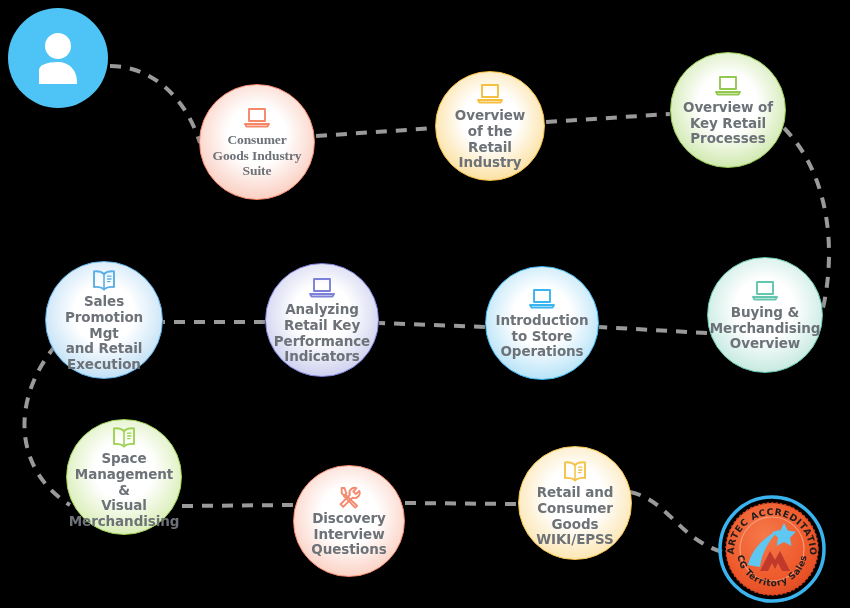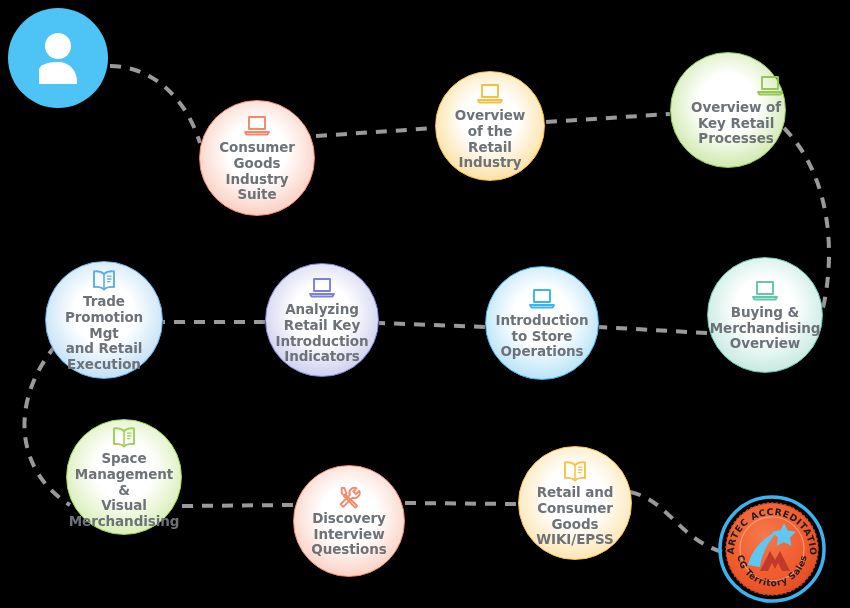--- a/index.html
+++ b/index.html
@@ -96,21 +96,21 @@
   </svg>
 
   <div id="avatar">
     <svg width="64" height="64" viewBox="0 0 64 64" xmlns="http://www.w3.org/2000/svg">
       <circle cx="32" cy="20" r="13" fill="#ffffff"></circle>
       <path d="M 32 36 C 43 36 51 44 51 56 L 51 58 L 13 58 L 13 44 C 13 39 21 36 32 36 Z" fill="#ffffff"></path>
     </svg>
   </div>
 
   <div id="node-host">
-      <div class="node" style="left: 199px; top: 100px; width: 116px; height: 116px; border: 1.5px solid rgb(245, 135, 107); background: radial-gradient(circle at 50% 44%, rgb(255, 255, 255) 0%, rgb(255, 255, 255) 34%, rgb(249, 195, 178) 86%, rgb(245, 135, 107) 100%); box-shadow: rgba(0, 0, 0, 0.35) 0px 1px 3px;">
+      <div class="node" style="left: 199px; top: 84px; width: 116px; height: 116px; border: 1.5px solid rgb(245, 135, 107); background: radial-gradient(circle at 50% 44%, rgb(255, 255, 255) 0%, rgb(255, 255, 255) 34%, rgb(249, 195, 178) 86%, rgb(245, 135, 107) 100%); box-shadow: rgba(0, 0, 0, 0.35) 0px 1px 3px; font-family: Liberation Serif, serif;">
         <svg width="30" height="26" viewBox="0 0 30 26" class="node-icon">
           <g fill="none" stroke="#f5876b" stroke-width="1.9" stroke-linejoin="round" stroke-linecap="round">
             <path d="M 7 4 L 23 4 L 23 16 L 7 16 Z"></path>
             <path d="M 3 19 L 27 19 L 25.5 21.5 L 4.5 21.5 Z"></path>
             <path d="M 12 19 L 18 19" stroke-width="1.4"></path>
           </g>
         </svg>
         <div class="node-label">Consumer
 Goods Industry
 Suite</div>
@@ -120,21 +120,21 @@
           <g fill="none" stroke="#f5bf3f" stroke-width="1.9" stroke-linejoin="round" stroke-linecap="round">
             <path d="M 7 4 L 23 4 L 23 16 L 7 16 Z"></path>
             <path d="M 3 19 L 27 19 L 25.5 21.5 L 4.5 21.5 Z"></path>
             <path d="M 12 19 L 18 19" stroke-width="1.4"></path>
           </g>
         </svg>
         <div class="node-label">Overview
 of the
 Retail Industry</div>
       </div>
-      <div class="node" style="left: 670px; top: 52px; width: 116px; height: 116px; border: 1.5px solid rgb(149, 200, 81); background: radial-gradient(circle at 50% 44%, rgb(255, 255, 255) 0%, rgb(255, 255, 255) 34%, rgb(196, 227, 154) 86%, rgb(149, 200, 81) 100%); box-shadow: rgba(0, 0, 0, 0.35) 0px 1px 3px; align-items: flex-end;">
+      <div class="node" style="left: 670px; top: 52px; width: 116px; height: 116px; border: 1.5px solid rgb(149, 200, 81); background: radial-gradient(circle at 50% 44%, rgb(255, 255, 255) 0%, rgb(255, 255, 255) 34%, rgb(196, 227, 154) 86%, rgb(149, 200, 81) 100%); box-shadow: rgba(0, 0, 0, 0.35) 0px 1px 3px;">
         <svg width="30" height="26" viewBox="0 0 30 26" class="node-icon">
           <g fill="none" stroke="#95c851" stroke-width="1.9" stroke-linejoin="round" stroke-linecap="round">
             <path d="M 7 4 L 23 4 L 23 16 L 7 16 Z"></path>
             <path d="M 3 19 L 27 19 L 25.5 21.5 L 4.5 21.5 Z"></path>
             <path d="M 12 19 L 18 19" stroke-width="1.4"></path>
           </g>
         </svg>
         <div class="node-label">Overview of
 Key Retail
 Processes</div>
@@ -166,35 +166,35 @@
       <div class="node" style="left: 265px; top: 263px; width: 114px; height: 114px; border: 1.5px solid rgb(124, 128, 216); background: radial-gradient(circle at 50% 44%, rgb(255, 255, 255) 0%, rgb(255, 255, 255) 34%, rgb(194, 196, 234) 86%, rgb(124, 128, 216) 100%); box-shadow: rgba(0, 0, 0, 0.35) 0px 1px 3px;">
         <svg width="30" height="26" viewBox="0 0 30 26" class="node-icon">
           <g fill="none" stroke="#7c80d8" stroke-width="1.9" stroke-linejoin="round" stroke-linecap="round">
             <path d="M 7 4 L 23 4 L 23 16 L 7 16 Z"></path>
             <path d="M 3 19 L 27 19 L 25.5 21.5 L 4.5 21.5 Z"></path>
             <path d="M 12 19 L 18 19" stroke-width="1.4"></path>
           </g>
         </svg>
         <div class="node-label">Analyzing
 Retail Key
-Introduction
+Performance
 Indicators</div>
       </div>
       <div class="node" style="left: 45px; top: 261px; width: 118px; height: 118px; border: 1.5px solid rgb(90, 174, 232); background: radial-gradient(circle at 50% 44%, rgb(255, 255, 255) 0%, rgb(255, 255, 255) 34%, rgb(179, 217, 244) 86%, rgb(90, 174, 232) 100%); box-shadow: rgba(0, 0, 0, 0.35) 0px 1px 3px;">
         <svg width="30" height="26" viewBox="0 0 30 26" class="node-icon">
           <g fill="none" stroke="#5aaee8" stroke-width="1.9" stroke-linejoin="round" stroke-linecap="round">
             <path d="M 15 7 C 12.5 4.6 9 4 5 4.4 L 5 20 C 9 19.6 12.5 20.2 15 22.4"></path>
             <path d="M 15 7 C 17.5 4.6 21 4 25 4.4 L 25 20 C 21 19.6 17.5 20.2 15 22.4"></path>
             <path d="M 15 7 L 15 22.4" stroke-width="1.6"></path>
             <path d="M 18.5 9.2 L 22 9.2" stroke-width="1.3"></path>
             <path d="M 18.5 12 L 22 12" stroke-width="1.3"></path>
             <path d="M 18.5 14.6 L 21 14.6" stroke-width="1.3"></path>
           </g>
         </svg>
-        <div class="node-label">Trade
+        <div class="node-label">Sales
 Promotion Mgt
 and Retail
 Execution</div>
       </div>
       <div class="node" style="left: 66px; top: 419px; width: 116px; height: 116px; border: 1.5px solid rgb(158, 209, 84); background: radial-gradient(circle at 50% 44%, rgb(255, 255, 255) 0%, rgb(255, 255, 255) 34%, rgb(207, 233, 163) 86%, rgb(158, 209, 84) 100%); box-shadow: rgba(0, 0, 0, 0.35) 0px 1px 3px;">
         <svg width="30" height="26" viewBox="0 0 30 26" class="node-icon">
           <g fill="none" stroke="#9ed154" stroke-width="1.9" stroke-linejoin="round" stroke-linecap="round">
             <path d="M 15 7 C 12.5 4.6 9 4 5 4.4 L 5 20 C 9 19.6 12.5 20.2 15 22.4"></path>
             <path d="M 15 7 C 17.5 4.6 21 4 25 4.4 L 25 20 C 21 19.6 17.5 20.2 15 22.4"></path>
             <path d="M 15 7 L 15 22.4" stroke-width="1.6"></path>

